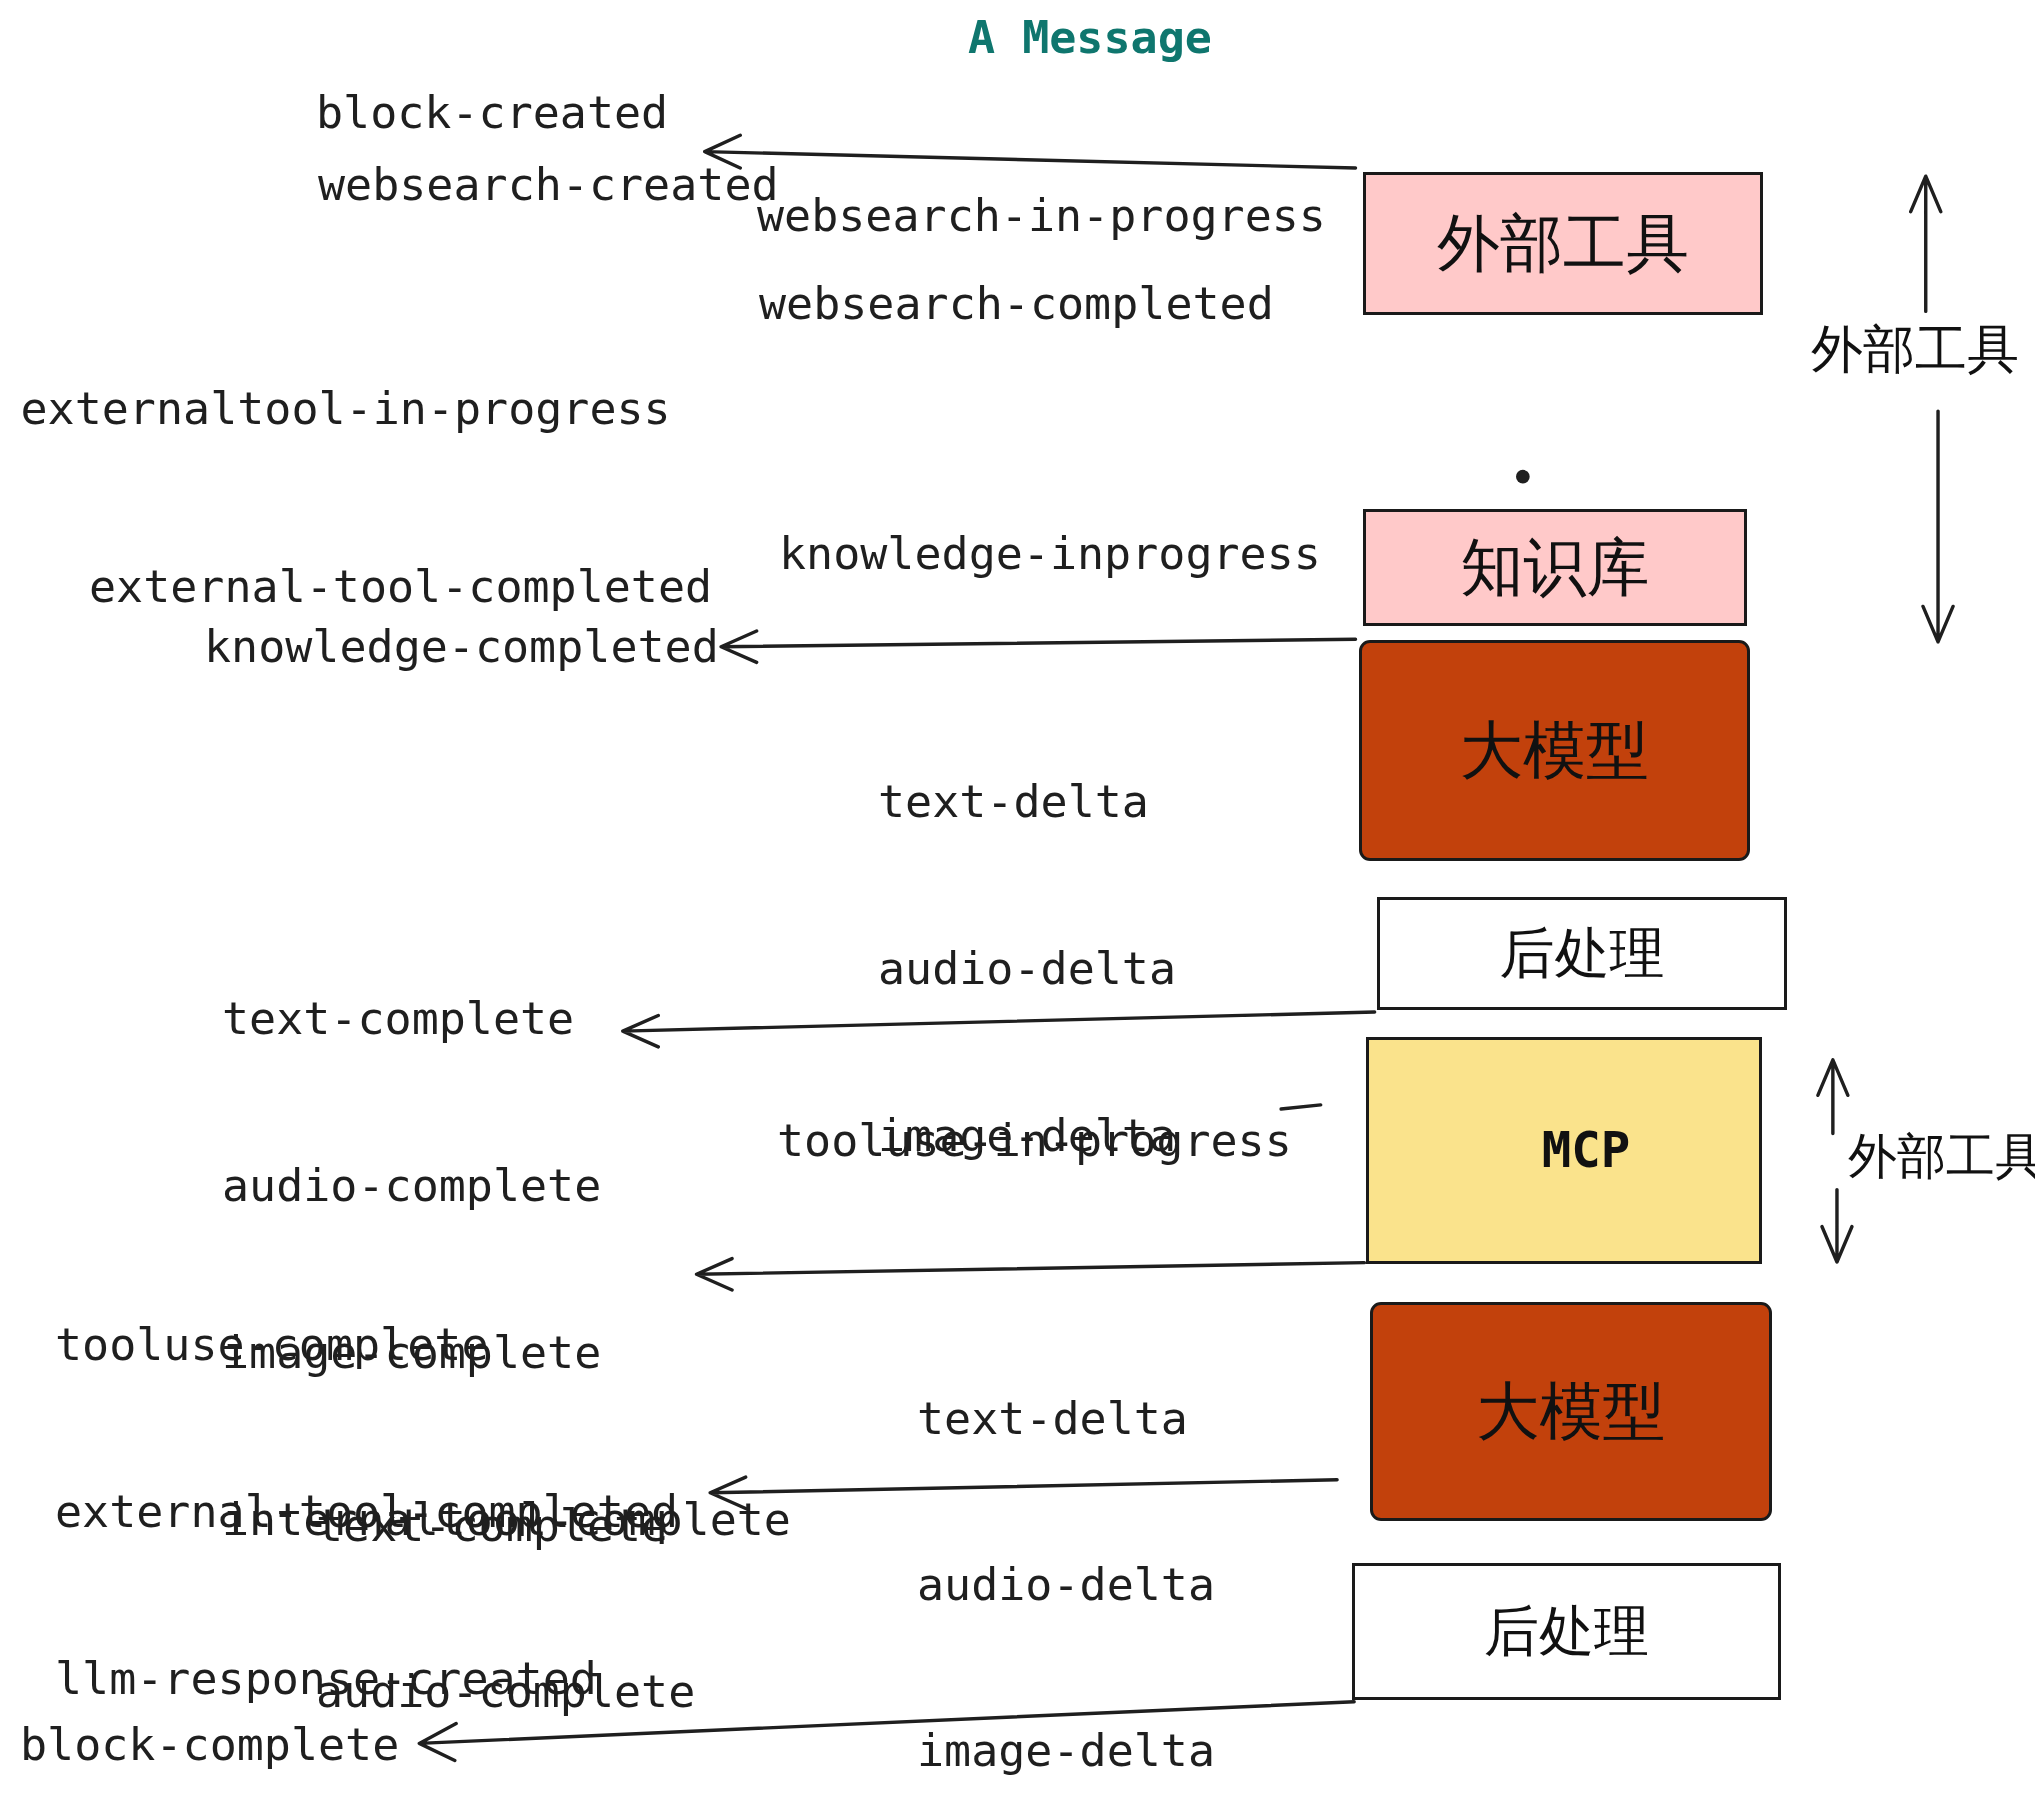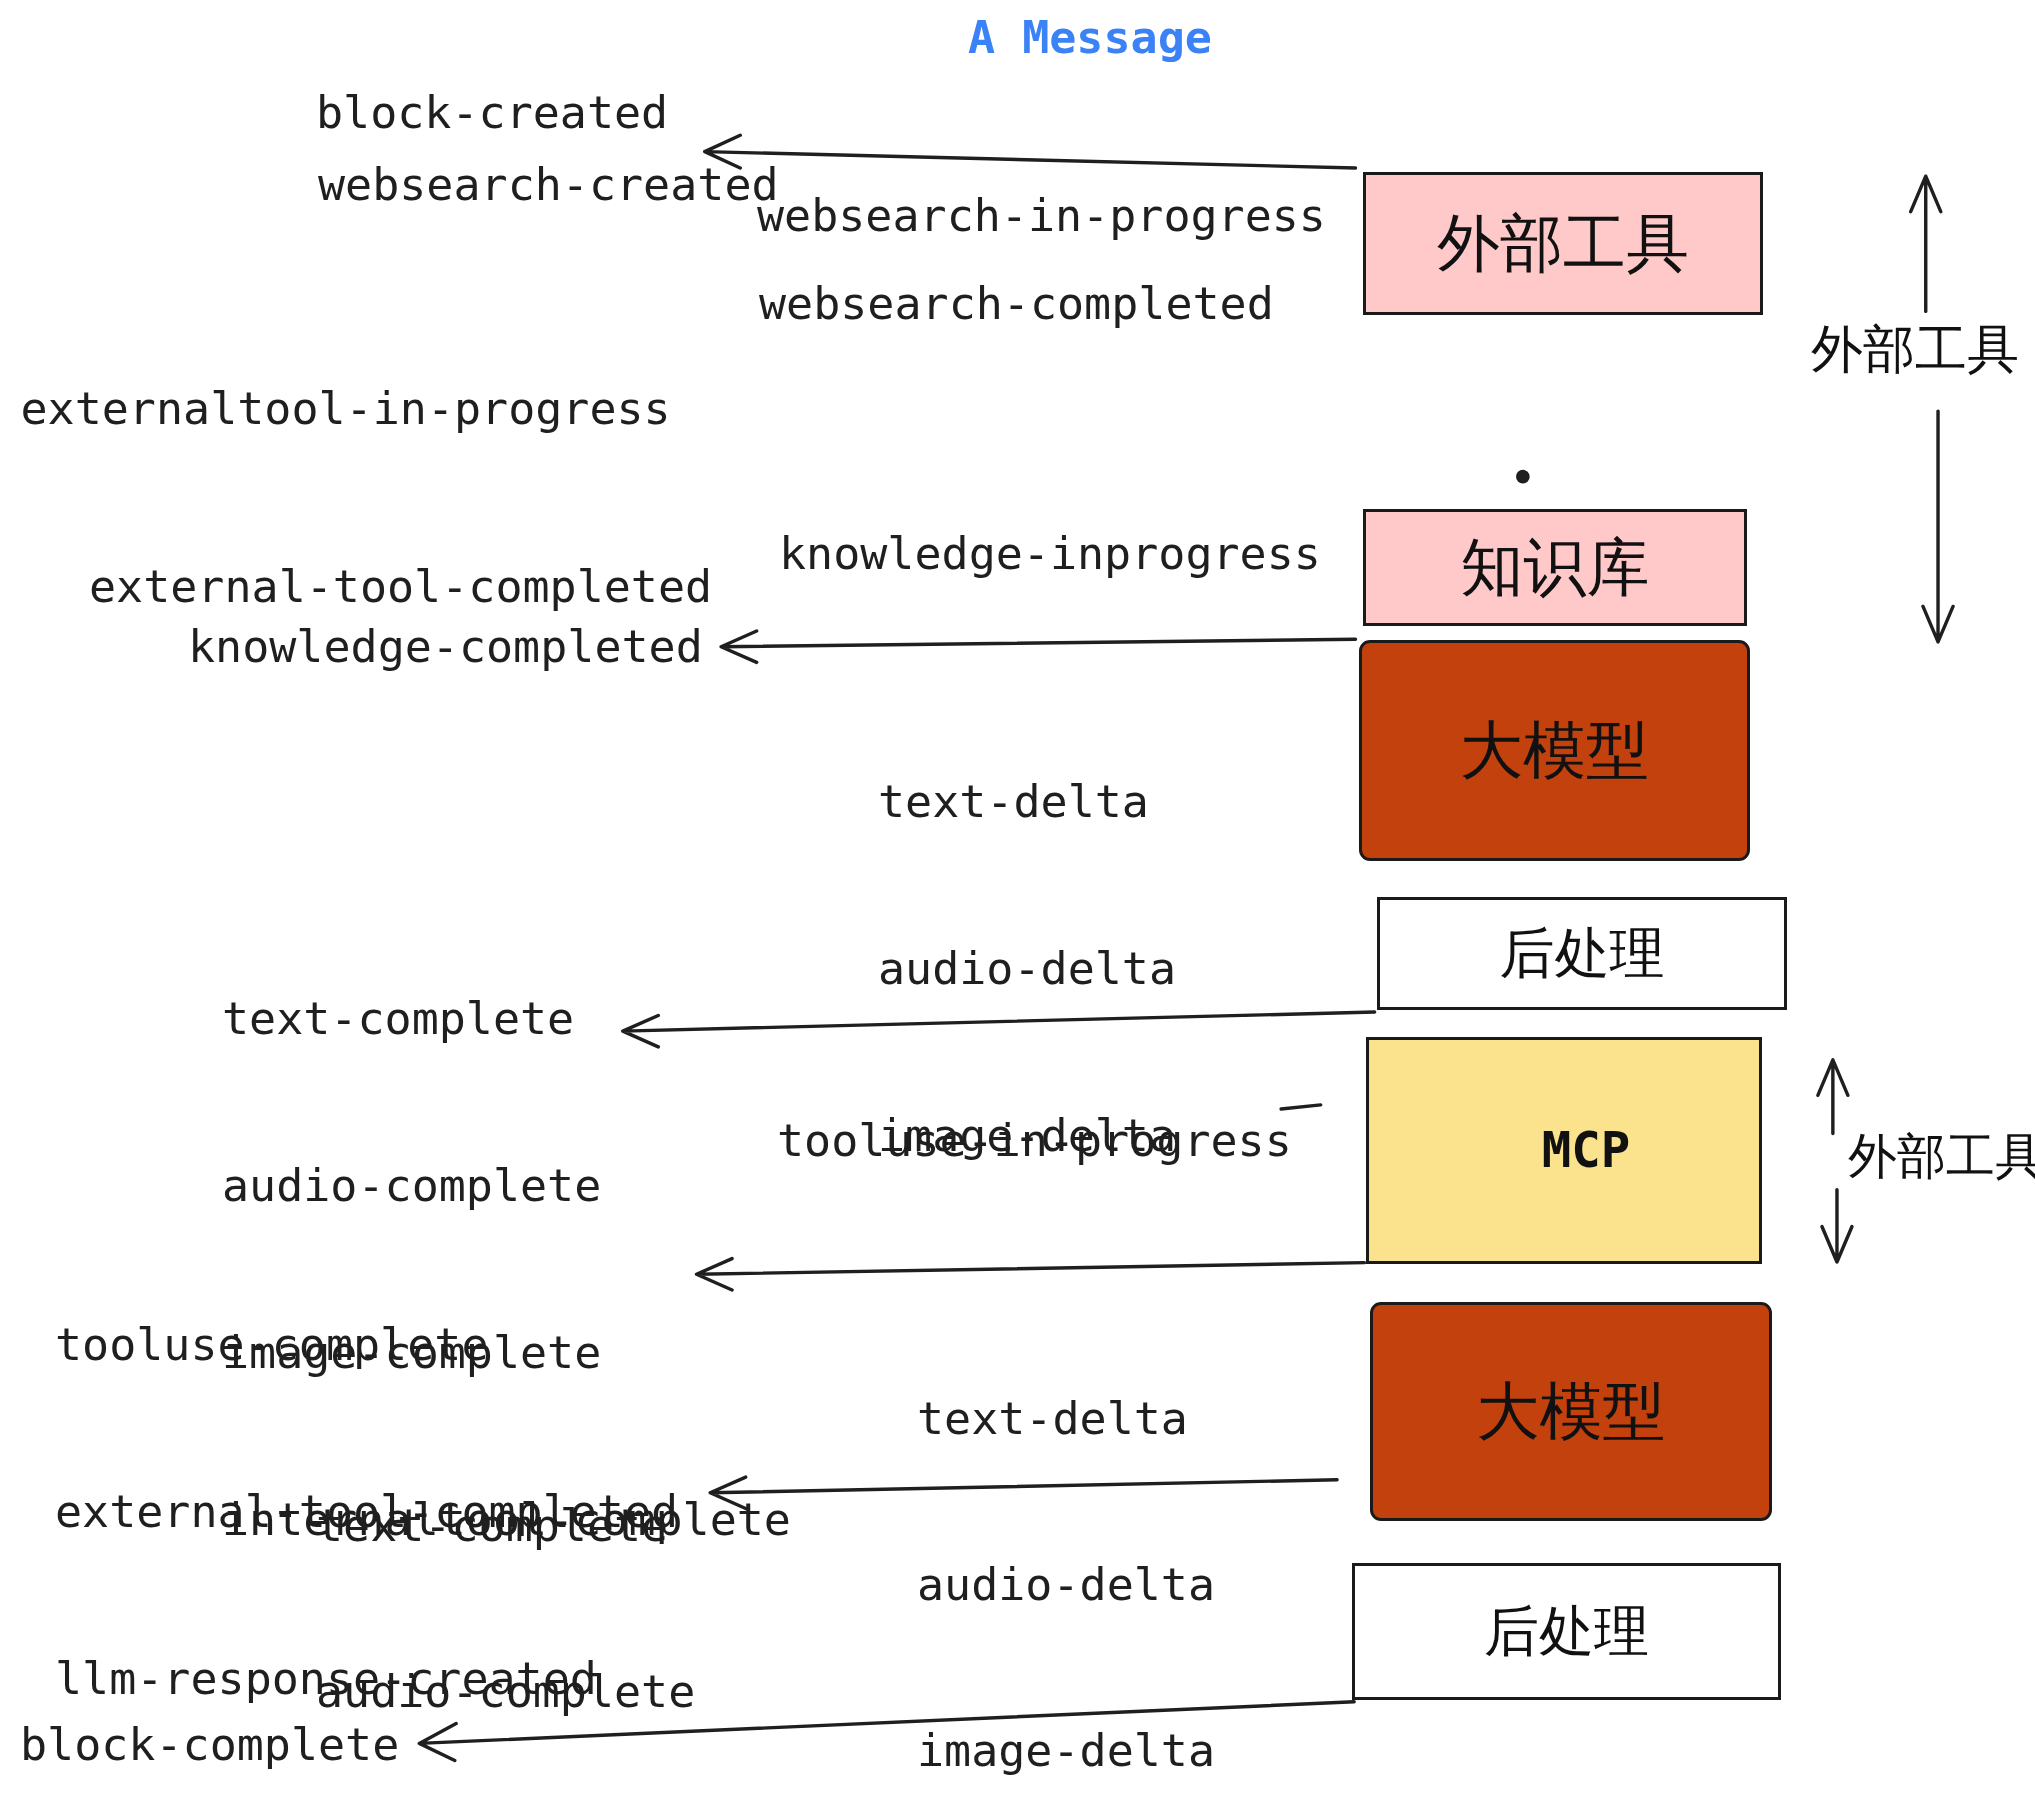--- a/index.html
+++ b/index.html
@@ -2,21 +2,21 @@
 <html style="font-size:11px"><head>
 <meta charset="utf-8">
 <style>
   html,body{margin:0;padding:0;background:#ffffff;}
   #canvas{position:relative;width:2035px;height:1796px;background:#ffffff;overflow:hidden;
           font-family:"DejaVu Sans Mono",monospace;color:#1a1a1a;}
   .ev{position:absolute;font-size:45px;line-height:1;white-space:pre;color:#1f1f1f;}
   .ev-group{position:absolute;font-size:45px;white-space:pre;color:#1f1f1f;}
   .ev-group .ln{line-height:61px;height:61px;}
   .ev-group.lh88 .ln{line-height:60px;height:60px;}
-  .title{position:absolute;font-size:45px;font-weight:600;line-height:1;color:#3b82f6;}
+  .title{position:absolute;font-size:45px;font-weight:600;line-height:1;color:#0f766e;}
   .box{position:absolute;border:3.4px solid #1a1a1a;display:flex;align-items:center;justify-content:center;box-sizing:border-box;}
   .box .lbl{font-family:"Liberation Sans",sans-serif;font-size:63px;color:#111;}
   .box .lbl-sm{font-family:"Liberation Sans",sans-serif;font-size:55px;color:#111;}
   .box .lbl-mcp{font-family:"DejaVu Sans Mono",monospace;font-weight:bold;font-size:49px;color:#111;}
   .pink{background:#ffc9c9;}
   .green{background:#c2410c;border-radius:11px;}
   .yellow{background:#fae38c;}
   .white{background:#ffffff;}
   .side-lbl{position:absolute;font-family:"Liberation Sans",sans-serif;font-size:51px;color:#111;line-height:1;white-space:nowrap;text-align:center;}
   svg.overlay{position:absolute;left:0;top:0;width:2035px;height:1796px;pointer-events:none;}
@@ -47,21 +47,21 @@
 
   <div class="title" style="left:968px;top:15px;">A Message</div>
 
   <div class="ev" style="left:316px;top:90px;">block-created</div>
   <div class="ev" style="left:318px;top:162px;">websearch-created</div>
   <div class="ev" style="left:759px;top:281px;">websearch-completed</div>
   <div class="ev" style="left:757px;top:193px;">websearch-in-progress</div>
   <div class="ev" style="left:20.5px;top:386px;">externaltool-in-progress</div>
   <div class="ev" style="left:779px;top:531px;">knowledge-inprogress</div>
   <div class="ev" style="left:89px;top:564px;">external-tool-completed</div>
-  <div class="ev" style="left:188px;top:624px;">knowledge-completed</div>
+  <div class="ev" style="left:204px;top:624px;">knowledge-completed</div>
 
   <div class="ev-group" style="left:878px;top:665px;">
     <div class="ln">text-delta</div>
     <div class="ln">audio-delta</div>
     <div class="ln">image-delta</div>
   </div>
 
   <div class="ev-group" style="left:222px;top:882px;">
     <div class="ln">text-complete</div>
     <div class="ln">audio-complete</div>

